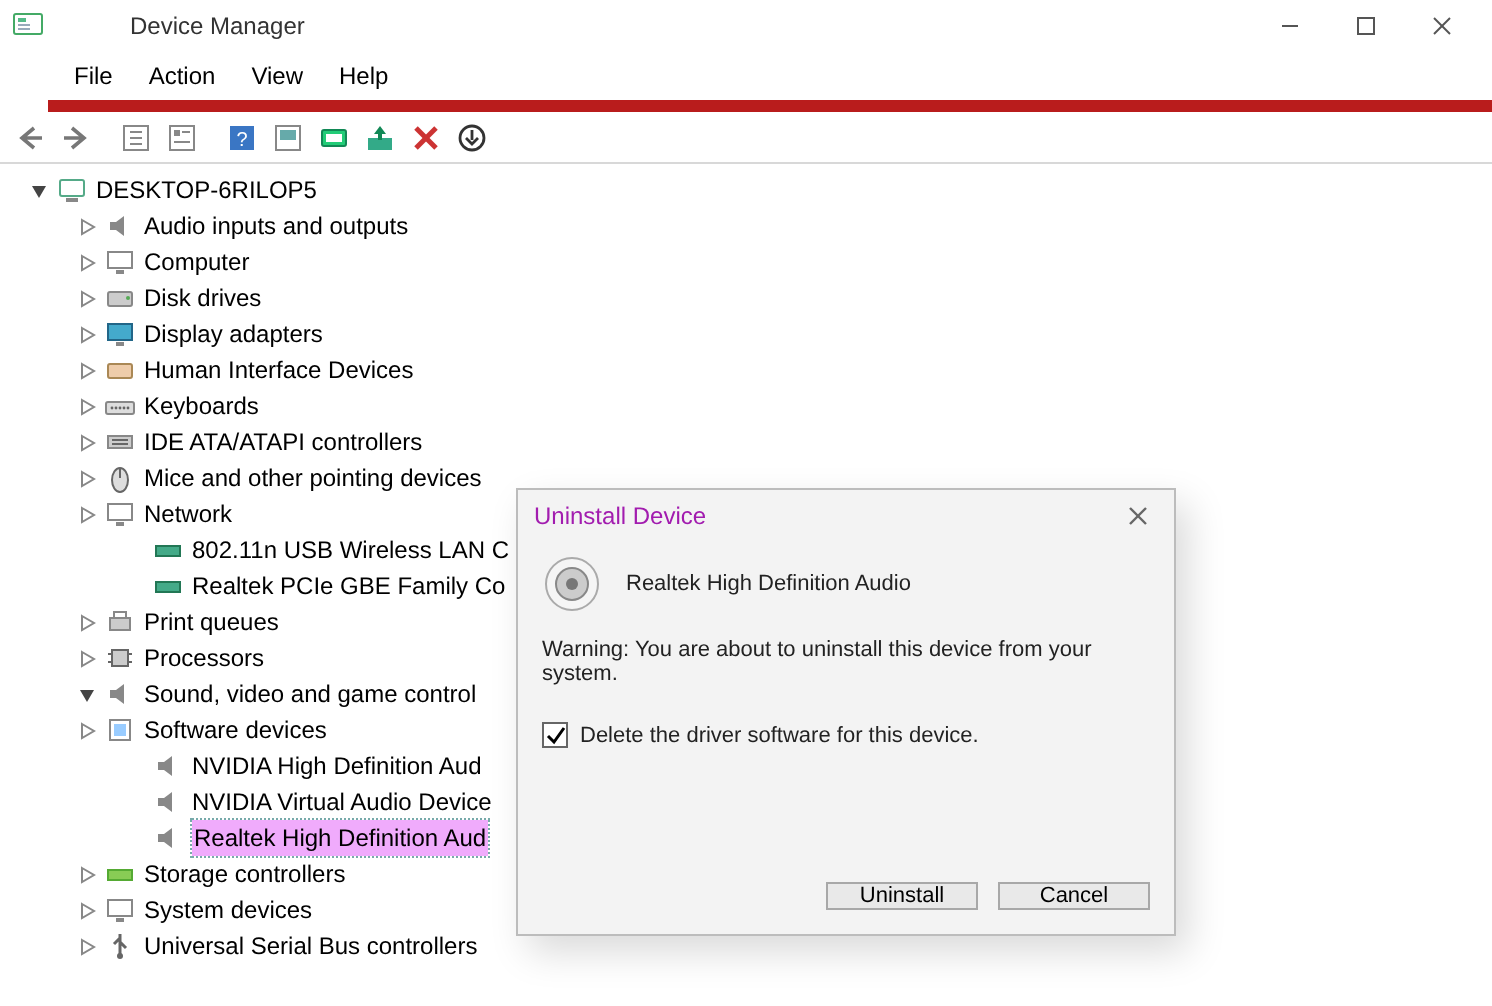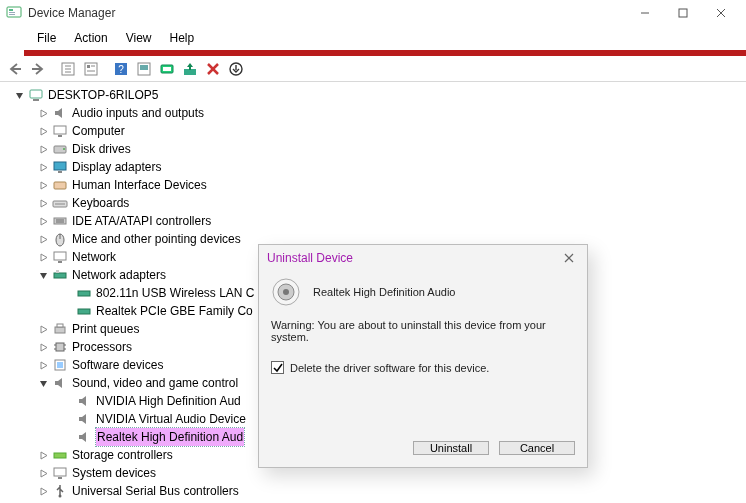--- a/index.html
+++ b/index.html
@@ -14,20 +14,21 @@
     overflow: hidden;
     position: relative;
   }
   
   .titlebar {
     display: flex;
     align-items: center;
     height: 26px;
     padding: 0 6px;
     background: #fff;
+    gap: 37px;
   }
   .titlebar .icon { width: 16px; height: 16px; margin-right: 6px; display:flex; align-items:center; justify-content:center;}
   .titlebar .title { flex: 1; font-size: 12px; color:#333; }
   .winbtns { display:flex; gap:0; }
   .winbtn { width:38px; height:22px; display:flex; align-items:center; justify-content:center; color:#555; }
   .winbtn svg { width:10px; height:10px; }
   
   .menubar { display:flex; padding:2px 4px; gap:0; border-bottom:6px solid #b91c1c;margin-left:24px; }
   .menuitem { padding:3px 9px; font-size:12px; }
   
@@ -314,34 +315,20 @@
         </svg>
       </span>
     <span class="nicon">
         <svg viewBox="0 0 16 16">
           <rect x="2" y="3" width="12" height="8" fill="#fff" stroke="#888"></rect>
           <rect x="6" y="12" width="4" height="2" fill="#888"></rect>
         </svg>
       </span>
     <span class="nlabel">Network</span>
   </div>
-  <div class="node ind2">
-    <span class="exp">
-        <svg viewBox="0 0 9 9">
-          <path d="M1 2 L8 2 L4.5 8 Z" fill="#444"></path>
-        </svg>
-      </span>
-    <span class="nicon">
-        <svg viewBox="0 0 16 16">
-          <rect x="2" y="6" width="12" height="5" fill="#4a8" stroke="#275"></rect>
-          <rect x="4" y="3" width="3" height="3" fill="#ccc"></rect>
-        </svg>
-      </span>
-    <span class="nlabel">Network adapters</span>
-  </div>
   <div class="node ind3">
     <span class="exp" style="visibility:hidden"></span>
     <span class="nicon">
         <svg viewBox="0 0 16 16">
           <rect x="2" y="6" width="12" height="5" fill="#4a8" stroke="#275"></rect>
         </svg>
       </span>
     <span class="nlabel">802.11n USB Wireless LAN C</span>
   </div>
   <div class="node ind3">
@@ -380,43 +367,43 @@
           <line x1="2" y1="10" x2="4" y2="10" stroke="#666"></line>
           <line x1="12" y1="6" x2="14" y2="6" stroke="#666"></line>
           <line x1="12" y1="10" x2="14" y2="10" stroke="#666"></line>
         </svg>
       </span>
     <span class="nlabel">Processors</span>
   </div>
   <div class="node ind2">
     <span class="exp">
         <svg viewBox="0 0 9 9">
+          <path d="M1 2 L8 2 L4.5 8 Z" fill="#444"></path>
+        </svg>
+      </span>
+    <span class="nicon">
+        <svg viewBox="0 0 16 16">
+          <path d="M3 6 H6 L10 3 V13 L6 10 H3 Z" fill="#888"></path>
+        </svg>
+      </span>
+    <span class="nlabel">Sound, video and game control</span>
+  </div>
+  <div class="node ind2">
+    <span class="exp">
+        <svg viewBox="0 0 9 9">
           <path d="M2 1 L8 4.5 L2 8 Z" fill="none" stroke="#888"></path>
         </svg>
       </span>
     <span class="nicon">
         <svg viewBox="0 0 16 16">
           <rect x="3" y="3" width="10" height="10" fill="#fff" stroke="#888"></rect>
           <rect x="5" y="5" width="6" height="6" fill="#9cf"></rect>
         </svg>
       </span>
     <span class="nlabel">Software devices</span>
-  </div>
-  <div class="node ind2">
-    <span class="exp">
-        <svg viewBox="0 0 9 9">
-          <path d="M1 2 L8 2 L4.5 8 Z" fill="#444"></path>
-        </svg>
-      </span>
-    <span class="nicon">
-        <svg viewBox="0 0 16 16">
-          <path d="M3 6 H6 L10 3 V13 L6 10 H3 Z" fill="#888"></path>
-        </svg>
-      </span>
-    <span class="nlabel">Sound, video and game control</span>
   </div>
   <div class="node ind3">
     <span class="exp" style="visibility:hidden"></span>
     <span class="nicon">
         <svg viewBox="0 0 16 16">
           <path d="M3 6 H6 L10 3 V13 L6 10 H3 Z" fill="#888"></path>
         </svg>
       </span>
     <span class="nlabel">NVIDIA High Definition Aud</span>
   </div>

